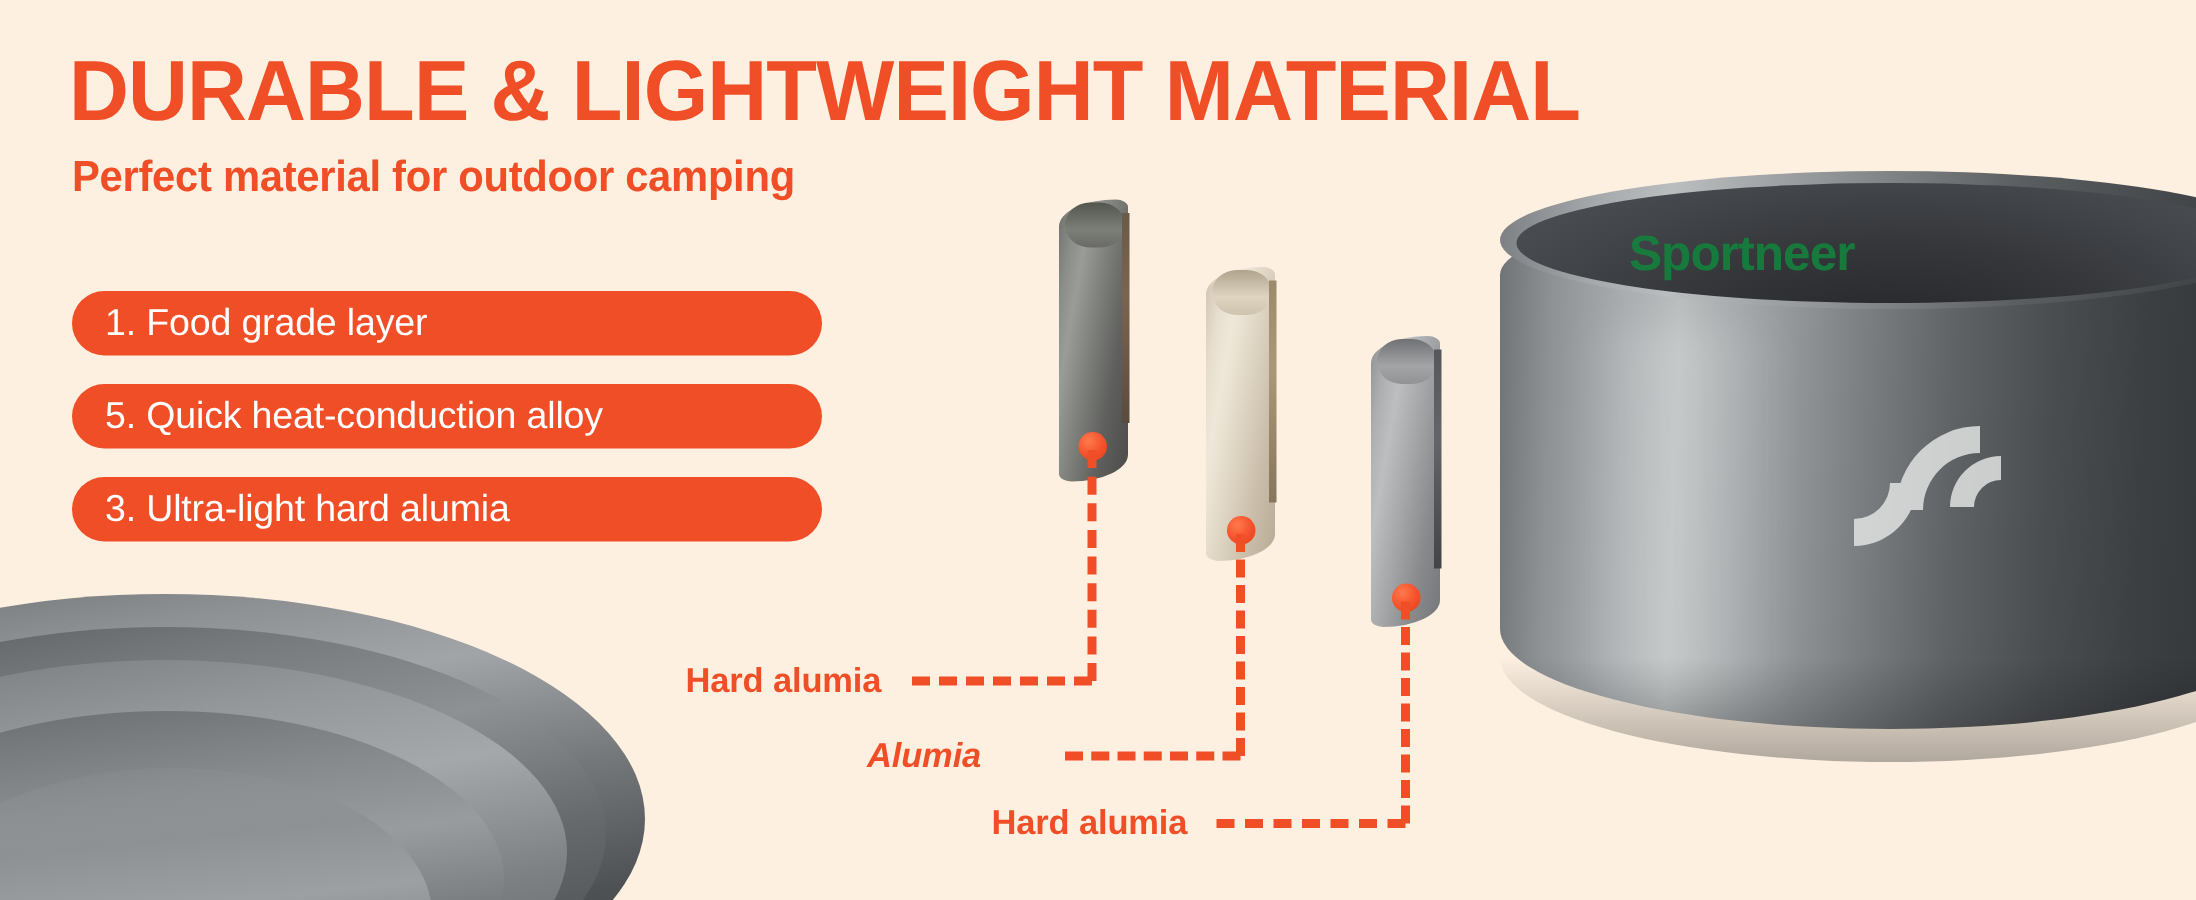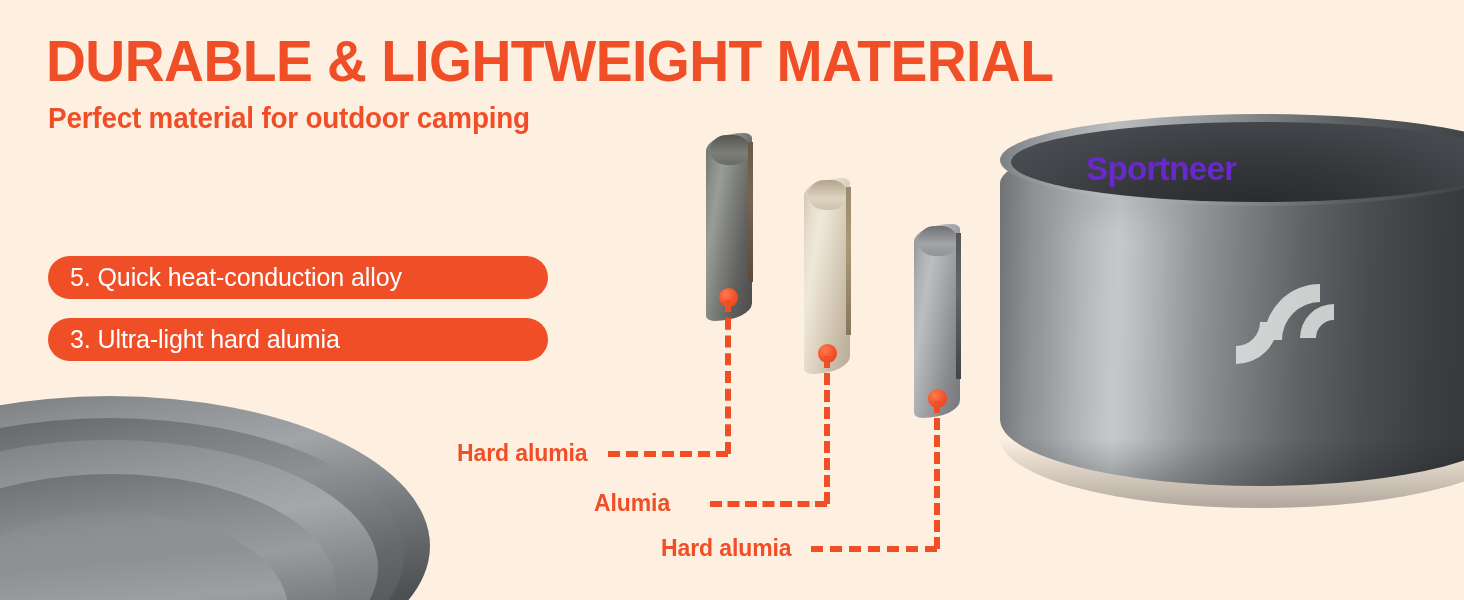--- a/index.html
+++ b/index.html
@@ -232,21 +232,21 @@
     left: 228px;
     top: 172px;
     width: 260px;
     height: 96px;
     opacity: 0.82;
   }
   .logo-text {
     position: absolute;
     left: 86px;
     top: 42px;
-    color: #6d28d9;
+    color: #15803d;
     font-size: 33px;
     font-weight: bold;
     letter-spacing: -0.6px;
     opacity: 0.92;
   }
 
   
   .lid {
     position: absolute;
     left: -210px;
@@ -280,20 +280,23 @@
   }
 </style>
 </head>
 <body>
 
 <div class="banner">
 
   <div class="headline">DURABLE &amp; LIGHTWEIGHT MATERIAL</div>
   <div class="subhead">Perfect material for outdoor camping</div>
 
+  <div class="pill pill-1">
+    <span>1. Food grade layer</span>
+  </div>
   <div class="pill pill-2">
     <span>5. Quick heat-conduction alloy</span>
   </div>
   <div class="pill pill-3">
     <span>3. Ultra-light hard alumia</span>
   </div>
 
   <div class="strip strip-1">
     <div class="back"></div>
     <div class="face">
@@ -319,21 +322,21 @@
   </div>
 
   <div class="dot" style="left:719px; top:288px;"></div>
   <div class="vline" style="left:725px; top:300px; height:154px;"></div>
   <div class="hline" style="left:608px; top:451px; width:120px;"></div>
   <div class="callout-label" style="left:457px; top:440px;">Hard alumia</div>
 
   <div class="dot" style="left:818px; top:344px;"></div>
   <div class="vline" style="left:824px; top:356px; height:148px;"></div>
   <div class="hline" style="left:710px; top:501px; width:117px;"></div>
-  <div class="callout-label" style="left:594px; top:490px;">Alumia</div>
+  <div class="callout-label" style="left:578px; top:490px;font-style:italic;">Alumia</div>
 
   <div class="dot" style="left:928px; top:389px;"></div>
   <div class="vline" style="left:934px; top:401px; height:148px;"></div>
   <div class="hline" style="left:811px; top:546px; width:126px;"></div>
   <div class="callout-label" style="left:661px; top:535px;">Hard alumia</div>
 
   <div class="pot">
     <div class="pot-body"></div>
     <div class="pot-rim"></div>
     <div class="pot-rim-inner"></div>

